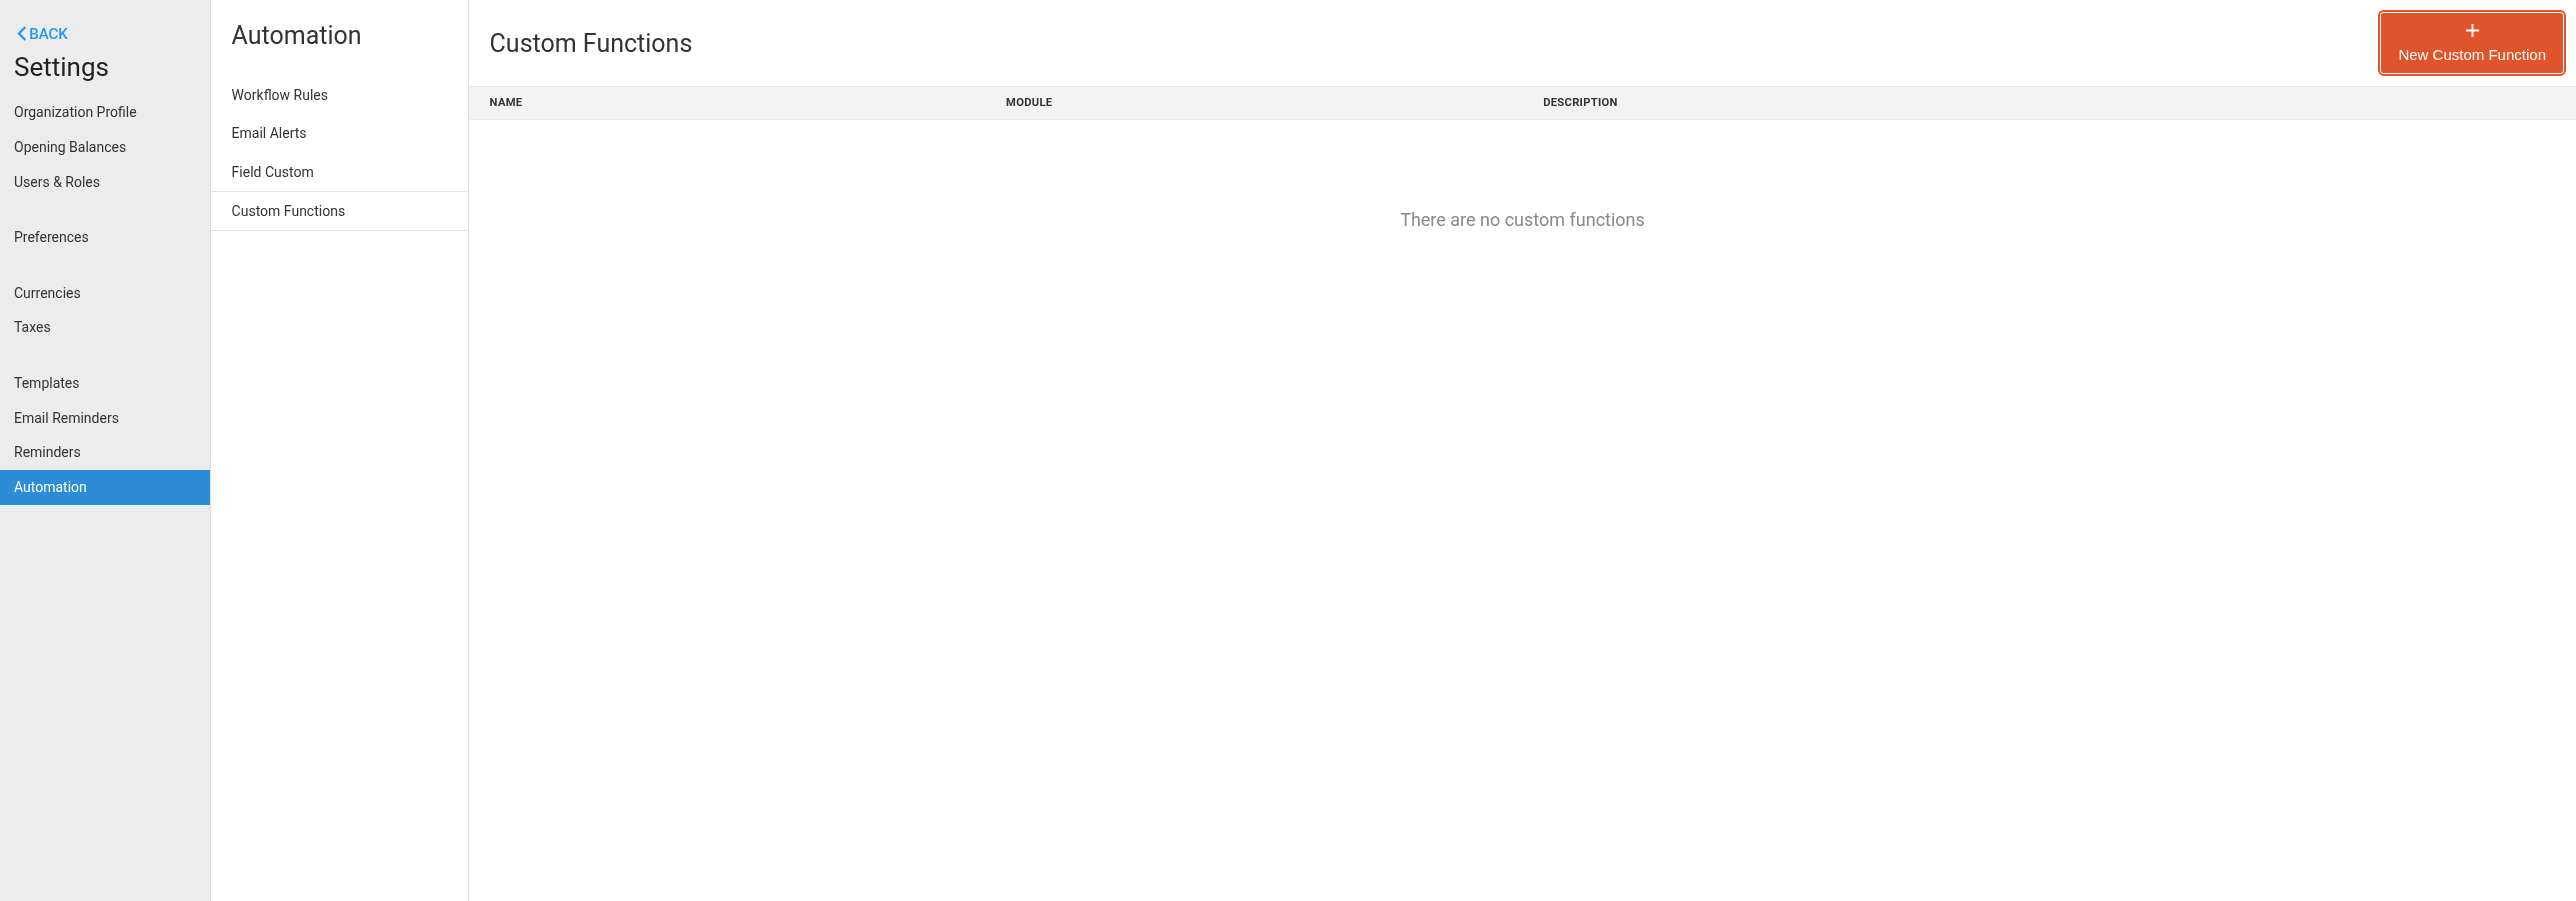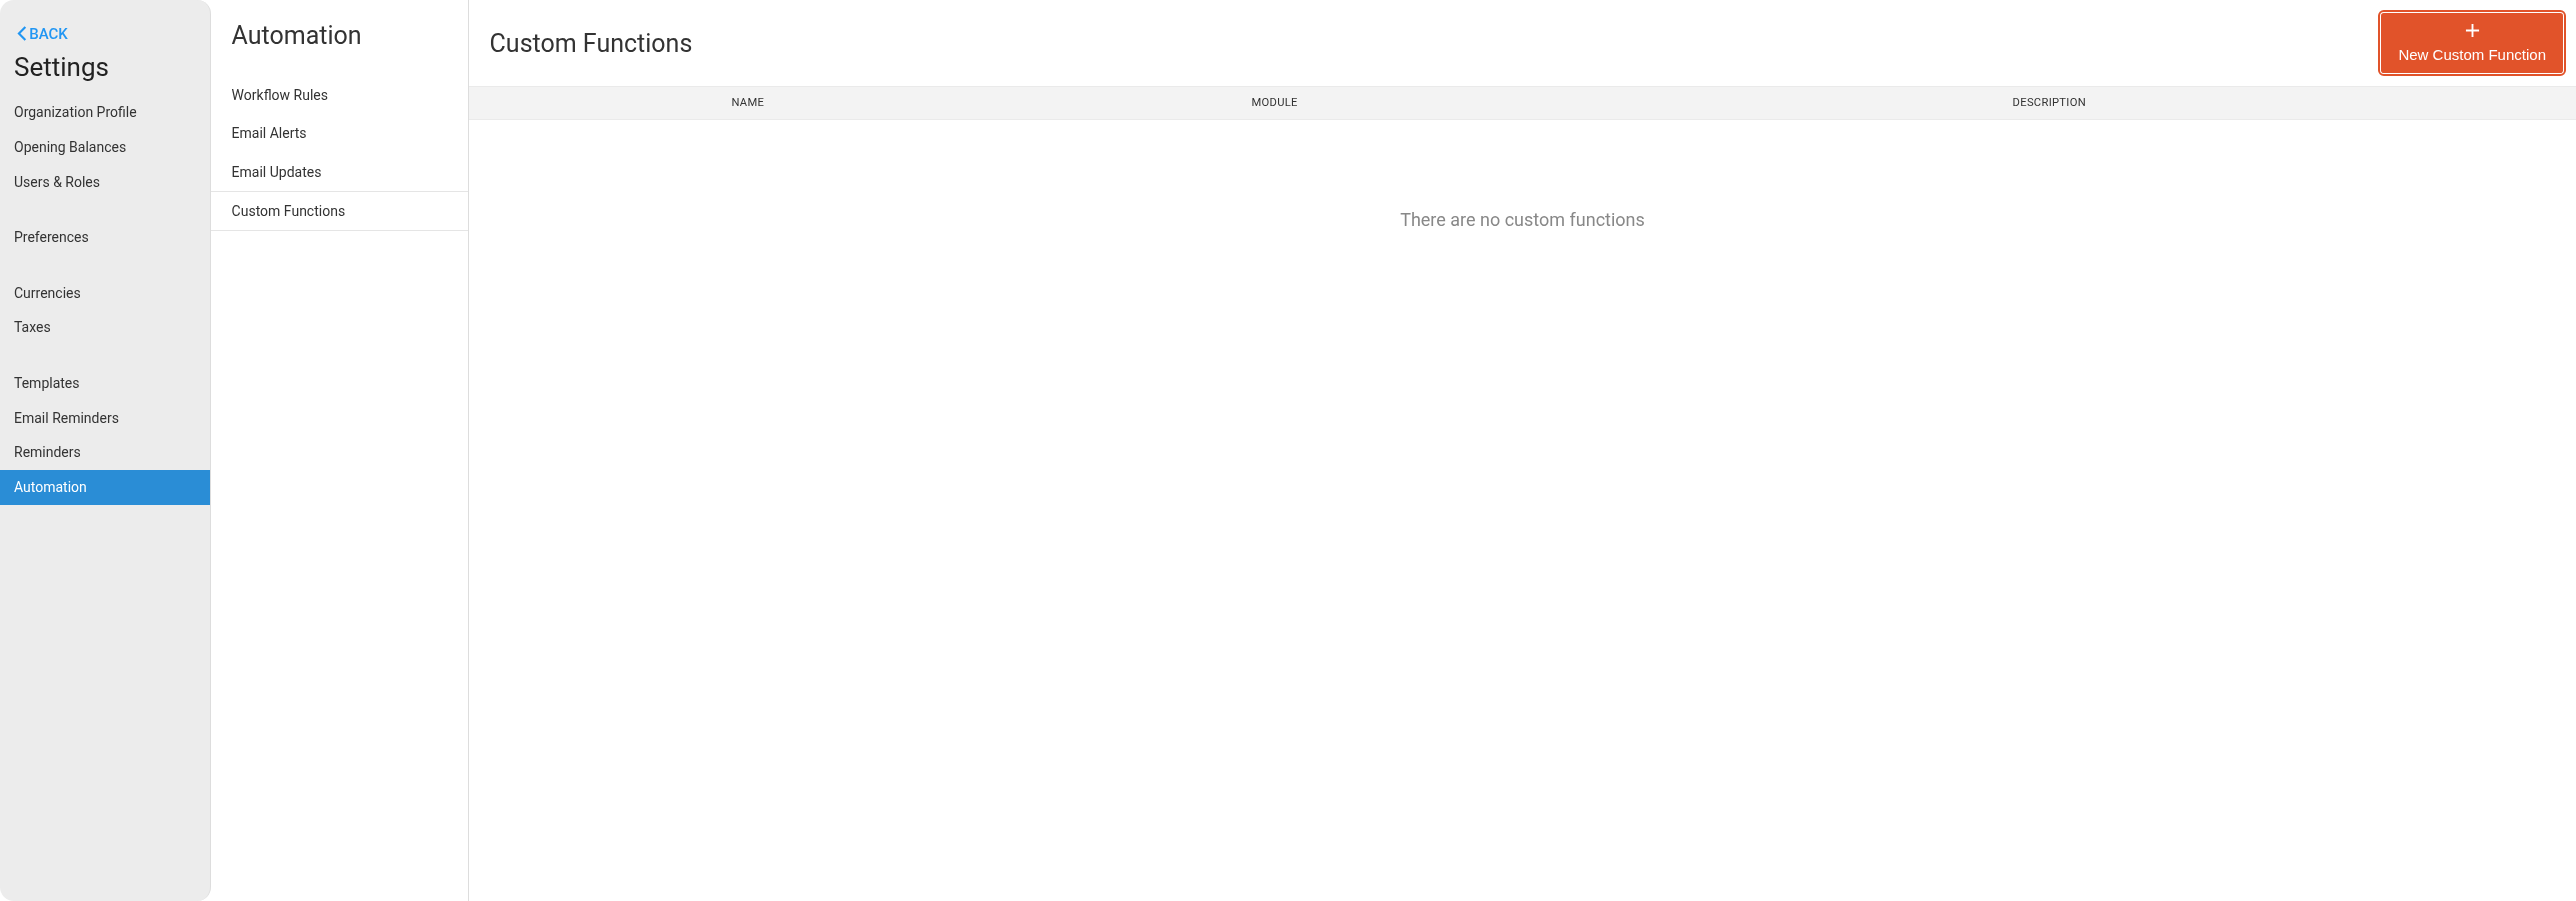--- a/index.html
+++ b/index.html
@@ -6,21 +6,20 @@
     body { font-family: -apple-system, BlinkMacSystemFont, "Segoe UI", Roboto, Helvetica, Arial, sans-serif; color: #333; background: #fff; }
     .app { display: flex; width: 100%; height: 100vh; }
     
     
     .sidebar-settings {
       width: 211px;
       background: #ececec;
       border-right: 0.9px solid #ddd;
       padding-top: 19px;
       flex-shrink: 0;
-      border-radius: 14px;
     }
     .back-link {
       color: #2196f3;
       font-size: 15px;
       font-weight: 500;
       padding: 5.6px 17px 9.4px 17px;
       cursor: pointer;
       display: flex;
       align-items: center;
       gap: 1.9px;
@@ -133,24 +132,23 @@
     }
     
     .table-header {
       display: flex;
       background: #f3f3f3;
       border-bottom: 0.9px solid #eaeaea;
       padding: 9.4px 20.6px;
     }
     .th {
       font-size: 11.2px;
-      font-weight: 400;
+      font-weight: 700;
       color: #333;
       letter-spacing: 0.3px;
-      text-align: center;
     }
     .th-name { width: 25%; }
     .th-module { width: 26%; }
     .th-desc { flex: 1; }
     
     .empty-state {
       text-align: center;
       color: #888;
       font-size: 18px;
       padding-top: 89px;
@@ -184,21 +182,21 @@
         <div class="settings-item">Reminders</div>
         <div class="settings-item active">Automation</div>
       </div>
   </div>
 
   <div class="sidebar-sub">
     <div class="sub-title">Automation</div>
     <div id="submenu-items">
         <div class="sub-item">Workflow Rules</div>
         <div class="sub-item">Email Alerts</div>
-        <div class="sub-item">Email Updates</div>
+        <div class="sub-item">Field Custom</div>
         <div class="sub-item selected">Custom Functions</div>
       </div>
   </div>
 
   <div class="content">
     <div class="content-header">
       <div class="page-title">Custom Functions</div>
       <button class="btn-new">
         <svg viewBox="0 0 16 16">
             <path d="M8 1 V15 M1 8 H15" stroke="#fff" stroke-width="2"></path>

